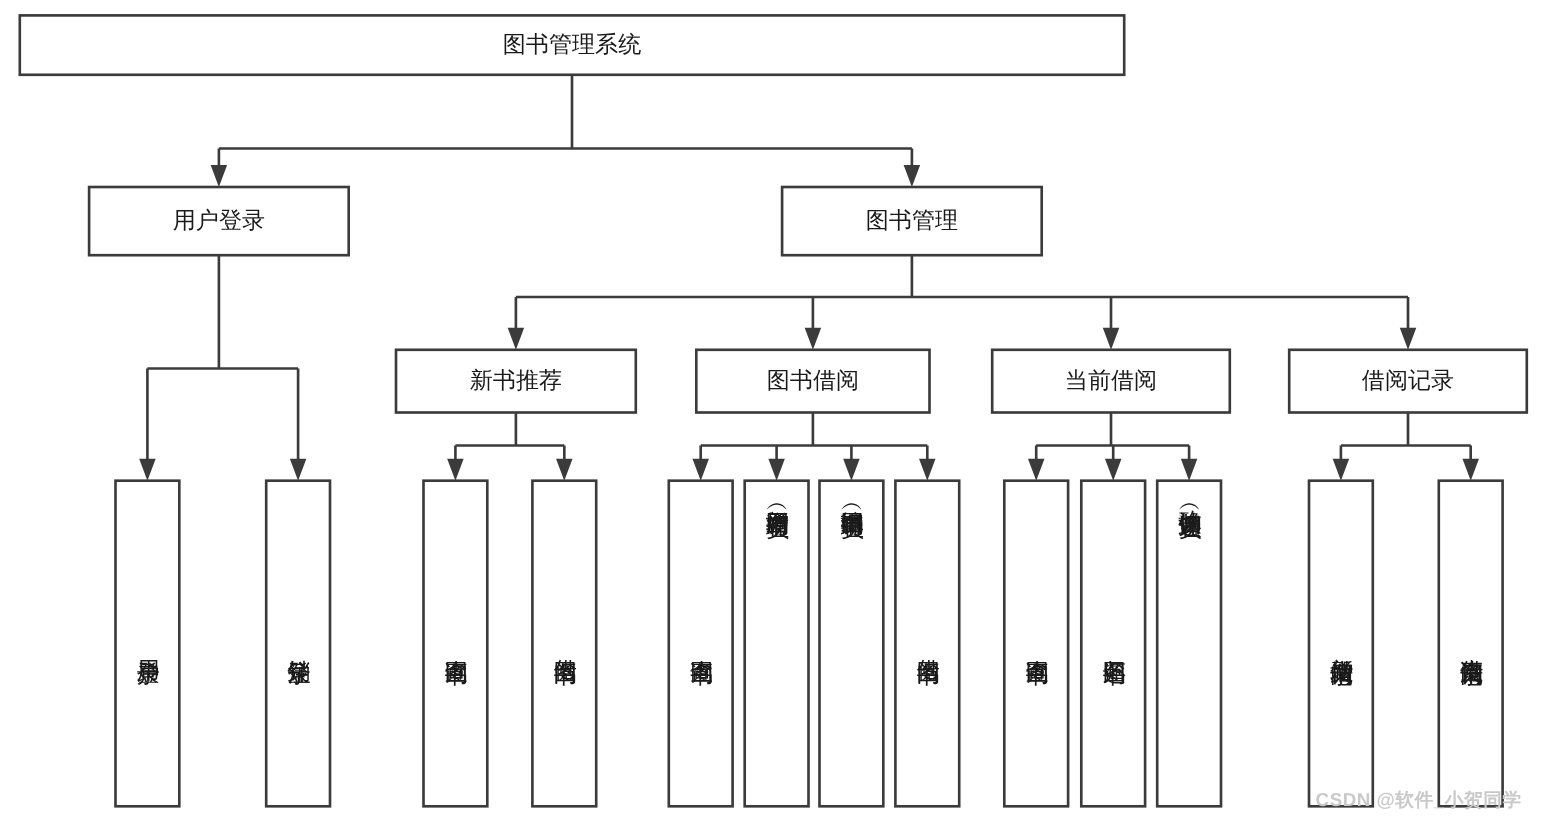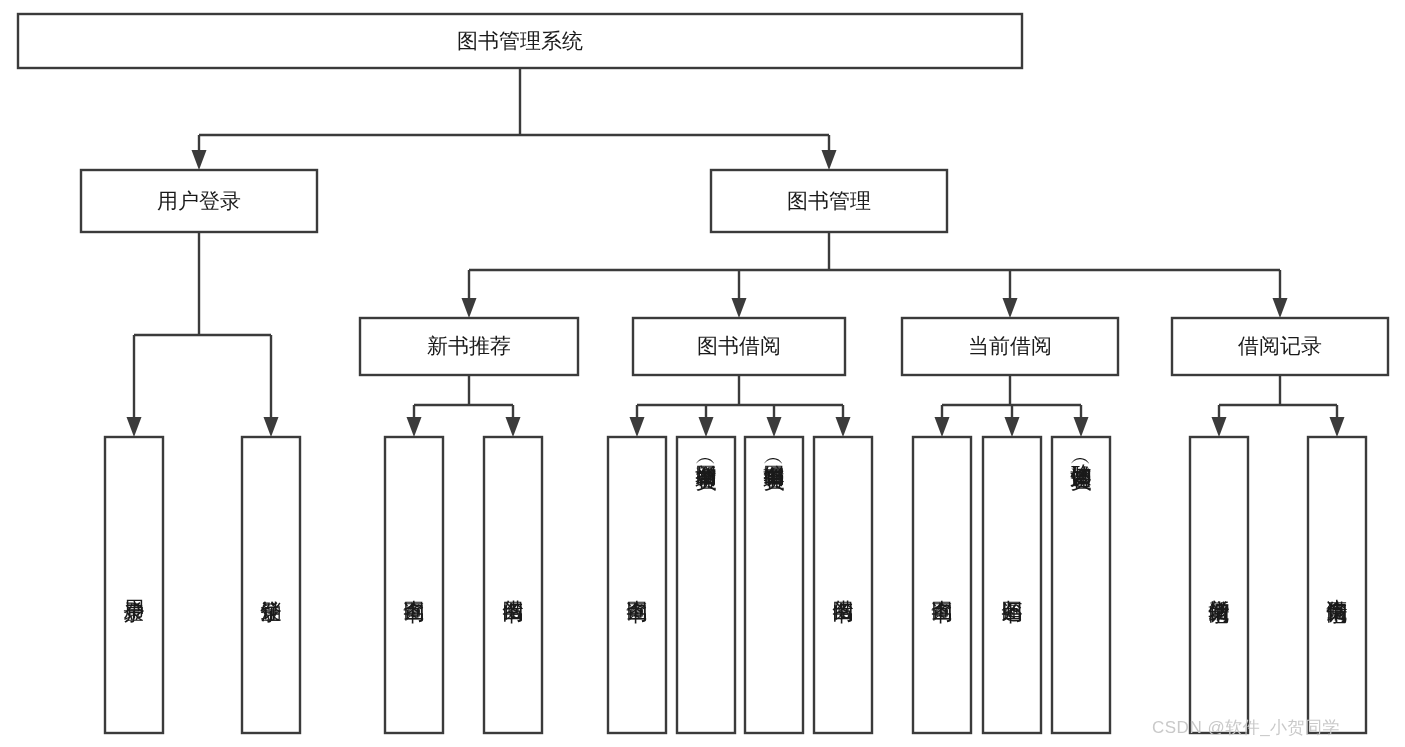--- a/index.html
+++ b/index.html
@@ -146,14 +146,14 @@
       <div class="vlabel center" style="left: 608px; top: 447px; width: 58px; height: 276px;">查询图书</div>
       <div class="vlabel" style="left: 677px; top: 447px; width: 58px; height: 276px;">新增图书（管理员）</div>
       <div class="vlabel" style="left: 745px; top: 447px; width: 58px; height: 276px;">编辑图书（管理员）</div>
       <div class="vlabel center" style="left: 814px; top: 447px; width: 58px; height: 276px;">借阅图书</div>
       <div class="vlabel center" style="left: 913px; top: 447px; width: 58px; height: 276px;">查询图书</div>
       <div class="vlabel center" style="left: 983px; top: 447px; width: 58px; height: 276px;">归还图书</div>
       <div class="vlabel" style="left: 1052px; top: 447px; width: 58px; height: 276px;">确认归还（管理员）</div>
       <div class="vlabel center" style="left: 1190px; top: 447px; width: 58px; height: 276px;">新增借阅记录</div>
       <div class="vlabel center" style="left: 1308px; top: 447px; width: 58px; height: 276px;">查询借阅记录</div>
     </div>
-  <div class="watermark" style="left: 1152px; top: 716px;">CSDN @软件_小贺同学</div>
+  <div class="watermark" style="left: 1196px; top: 716px; font-weight: bold;">CSDN @软件_小贺同学</div>
 </div>
 
 </body></html>

